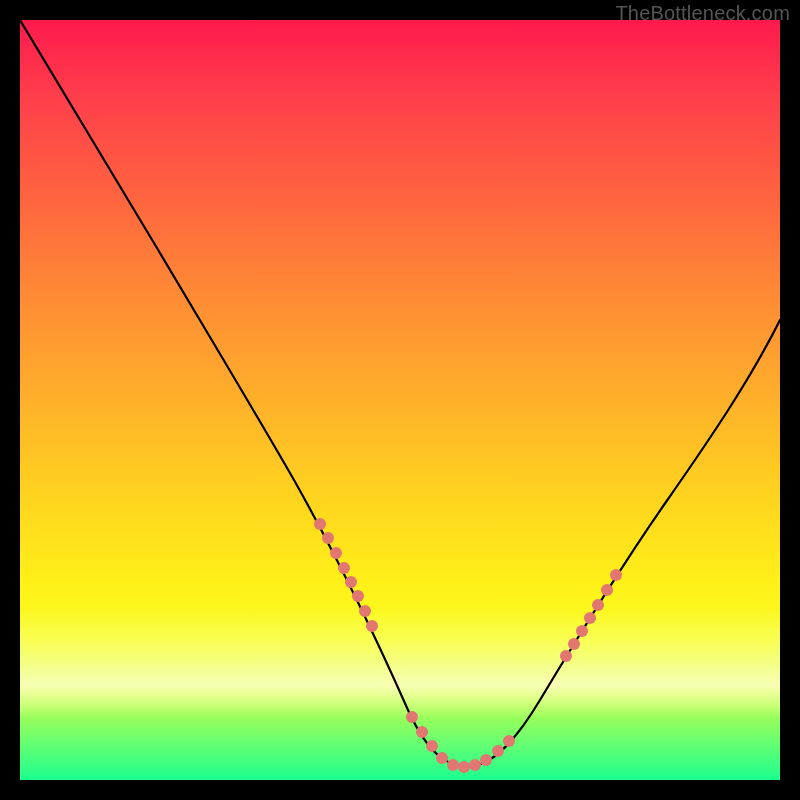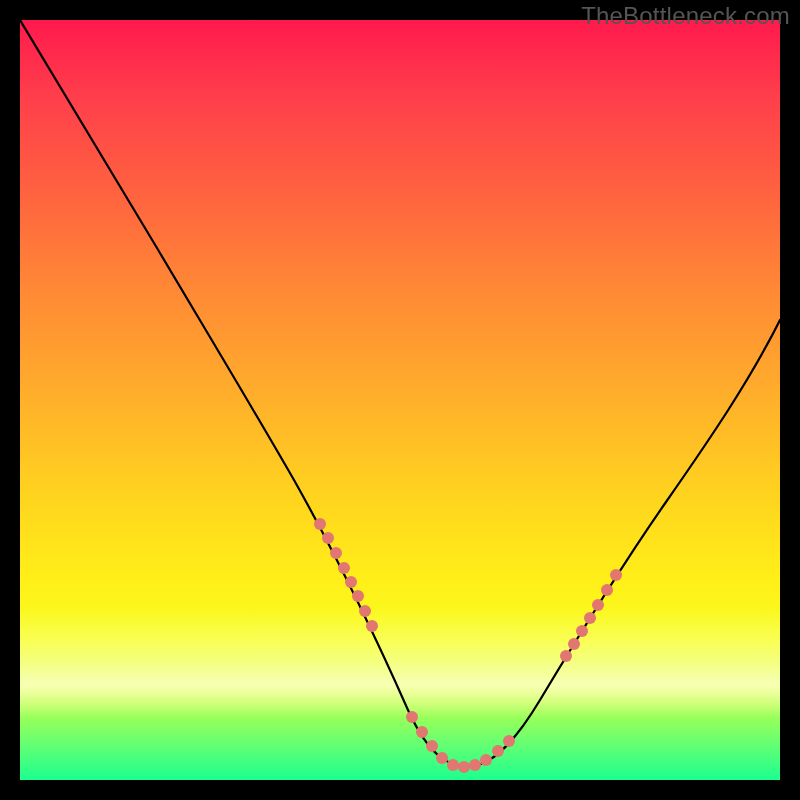--- a/index.html
+++ b/index.html
@@ -15,21 +15,21 @@
     position: relative;
     width: 800px;
     height: 800px;
     background: #000;
   }
   .watermark {
     position: absolute;
     top: 2px;
     right: 10px;
     color: #555;
-    font-size: 24px;
+    font-size: 20px;
     font-weight: 500;
     letter-spacing: 0.2px;
     z-index: 20;
   }
   .plot-window {
     position: absolute;
     left: 20px;
     top: 20px;
     width: 760px;
     height: 760px;

